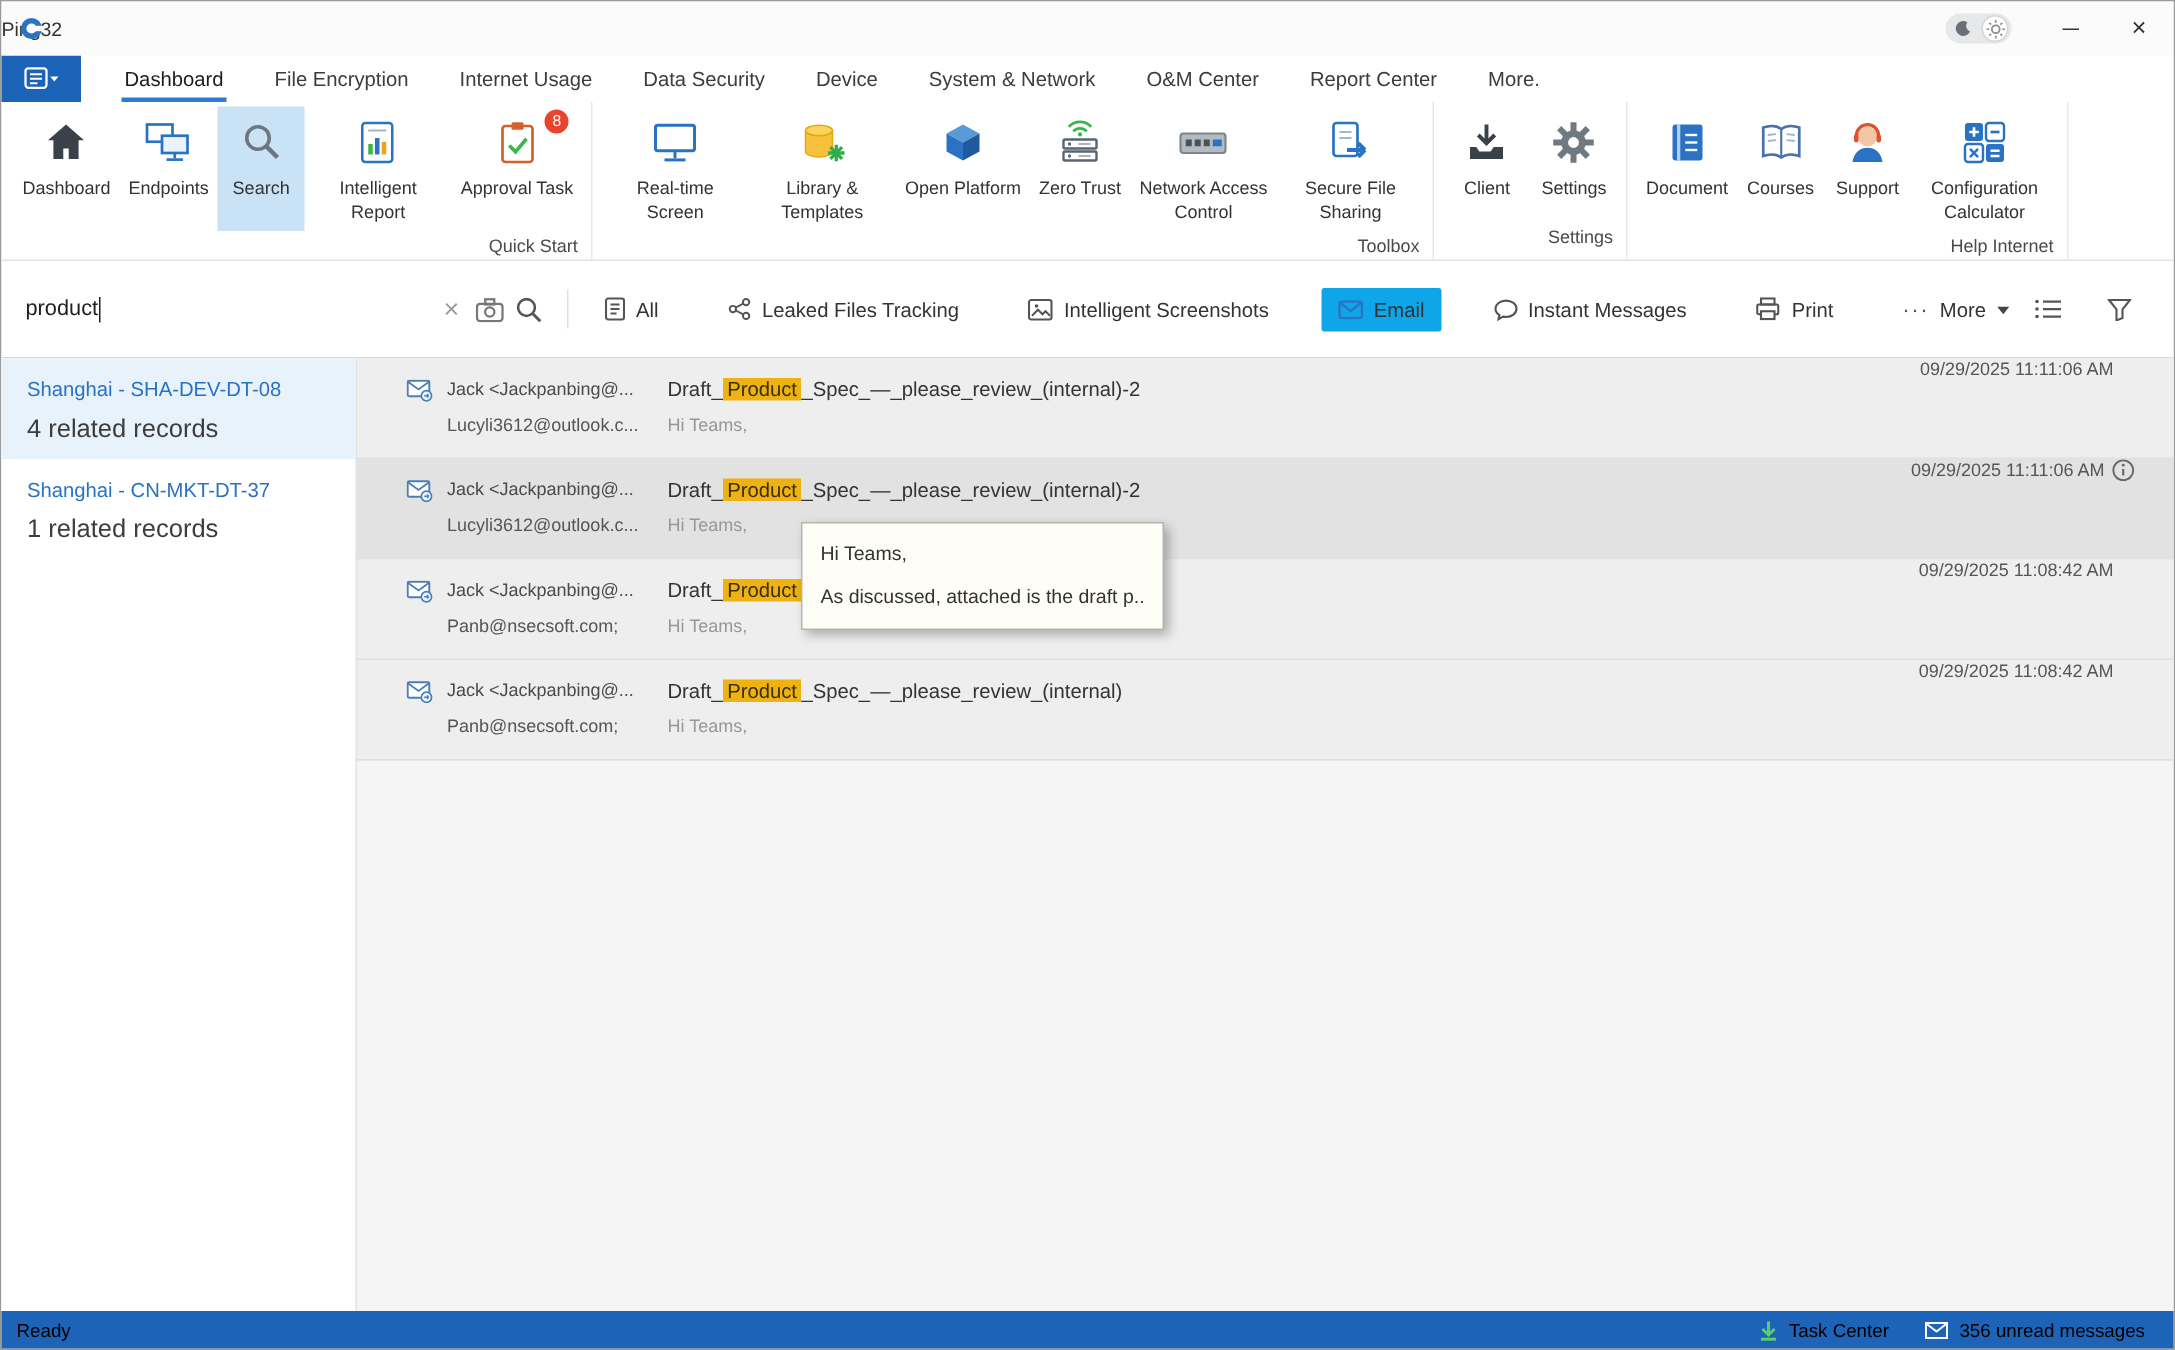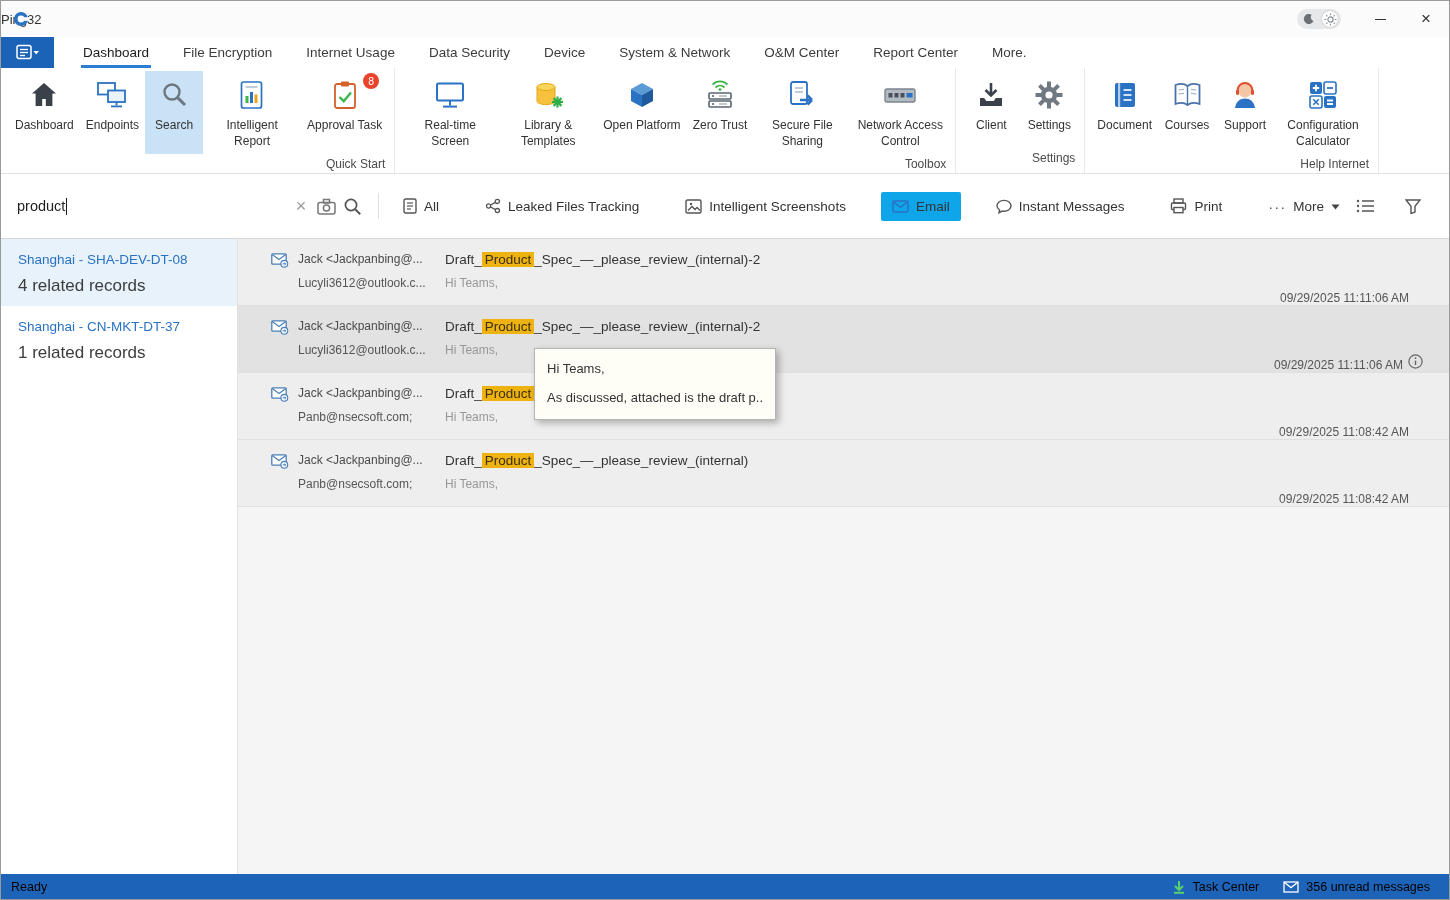--- a/index.html
+++ b/index.html
@@ -64,21 +64,21 @@
   .mrow{height:67px;background:#eeeeee;border-bottom:1px solid #e0e0e0;display:flex;padding-left:33px;cursor:pointer}
   .mrow.hover{background:#e2e2e2}
   .mail-ic{width:27px;padding-top:14px;flex:0 0 auto}
   .addr{width:147px;padding-top:13px;font-size:12px;color:#4a4a4a;flex:0 0 auto;overflow:hidden}
   .addr div{white-space:nowrap;overflow:hidden}
   .addr .a2{margin-top:10px;color:#555}
   .mbody{flex:1;padding-top:13px;min-width:0}
   .subj{font-size:13.5px;color:#333;white-space:nowrap;overflow:hidden}
   .hl{background:#eeb211;padding:1px 3px;border-radius:1px;color:#3a3010}
   .prev{margin-top:9px;font-size:12px;color:#979797}
-  .meta{display:flex;align-items:flex-end;gap:5px;padding-right:40px;font-size:12px;color:#555;white-space:nowrap;flex:0 0 auto}
+  .meta{display:flex;align-items:flex-start;gap:5px;padding-right:40px;font-size:12px;color:#555;white-space:nowrap;flex:0 0 auto}
   .mrow.hover .meta{padding-right:26px}
   .tooltip{position:absolute;left:296px;top:109px;width:242px;background:#fffef6;border:1px solid #b5b5b5;box-shadow:3px 3px 7px rgba(0,0,0,.28);padding:12px 12px 14px;z-index:5}
   .tt1{font-size:13px;color:#333;margin-bottom:14px}
   .tt2{font-size:13px;color:#333;white-space:nowrap;overflow:hidden}
 
   
   .statusbar{height:25px;background:#1d63b8;color:#000000;display:flex;align-items:center;padding:0 10px;font-size:12.5px;flex:0 0 auto}
   .sb-right{margin-left:auto;display:flex;align-items:center;gap:6px}
   .sb-item{display:flex;align-items:center;gap:7px;padding:0 9px;cursor:pointer;height:25px}
 </style>
@@ -258,40 +258,40 @@
                 <circle cx="8" cy="16" r="1.1" fill="#5a6472"></circle>
                 <circle cx="8" cy="24" r="1.1" fill="#5a6472"></circle>
                 <line x1="14" y1="16" x2="22" y2="16" stroke="#aab2ba" stroke-width="1.4"></line>
                 <line x1="14" y1="24" x2="22" y2="24" stroke="#aab2ba" stroke-width="1.4"></line>
               </svg>
             </span>
           <span class="lbl">Zero Trust</span>
         </div>
         <div class="ritem">
           <span class="icn">
-              <svg width="30" height="30">
-                <rect x="4" y="2" width="16" height="22" rx="2" fill="#fff" stroke="#2a72c3" stroke-width="1.8"></rect>
-                <line x1="8" y1="8" x2="16" y2="8" stroke="#9fb6cc" stroke-width="1.4"></line>
-                <line x1="8" y1="12" x2="16" y2="12" stroke="#9fb6cc" stroke-width="1.4"></line>
-                <path d="M13 20h12m0 0-4.5-4.5M25 20l-4.5 4.5" fill="none" stroke="#2a72c3" stroke-width="2.6"></path>
-              </svg>
-            </span>
-          <span class="lbl">Secure File Sharing</span>
-        </div>
-        <div class="ritem">
-          <span class="icn">
               <svg width="34" height="30">
                 <rect x="2" y="9" width="30" height="13" rx="2" fill="#b2bac2" stroke="#7c858e" stroke-width="1.4"></rect>
                 <rect x="5.5" y="13" width="4" height="4.5" fill="#49515a"></rect>
                 <rect x="11.5" y="13" width="4" height="4.5" fill="#49515a"></rect>
                 <rect x="17.5" y="13" width="4" height="4.5" fill="#49515a"></rect>
                 <rect x="23.5" y="13" width="6" height="4.5" fill="#2a72c3"></rect>
               </svg>
             </span>
           <span class="lbl">Network Access Control</span>
+        </div>
+        <div class="ritem">
+          <span class="icn">
+              <svg width="30" height="30">
+                <rect x="4" y="2" width="16" height="22" rx="2" fill="#fff" stroke="#2a72c3" stroke-width="1.8"></rect>
+                <line x1="8" y1="8" x2="16" y2="8" stroke="#9fb6cc" stroke-width="1.4"></line>
+                <line x1="8" y1="12" x2="16" y2="12" stroke="#9fb6cc" stroke-width="1.4"></line>
+                <path d="M13 20h12m0 0-4.5-4.5M25 20l-4.5 4.5" fill="none" stroke="#2a72c3" stroke-width="2.6"></path>
+              </svg>
+            </span>
+          <span class="lbl">Secure File Sharing</span>
         </div>
       </div>
       <div class="rglabel">Toolbox</div>
     </div>
 
     <div class="rgroup">
       <div class="ritems">
         <div class="ritem">
           <span class="icn">
               <svg width="30" height="30">

